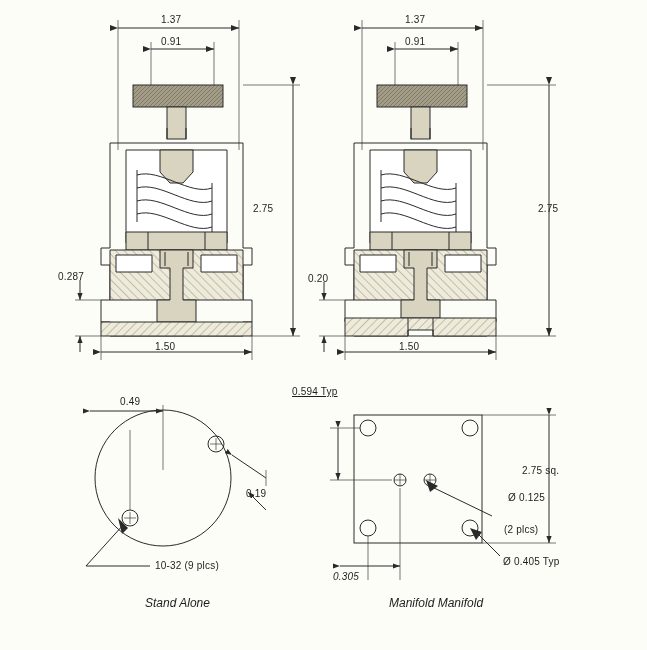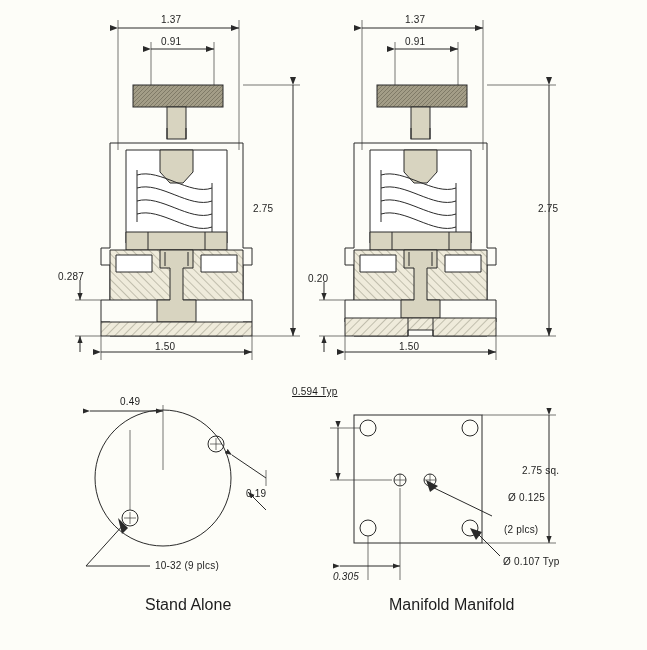--- a/index.html
+++ b/index.html
@@ -14,21 +14,22 @@
   #sheet{position:absolute;left:0;top:0;width:647px;height:650px;}
   .lbl{
     position:absolute;
     font-size:10px;
     color:#1d1d1d;
     white-space:nowrap;
     letter-spacing:0.2px;
   }
   .cap{
     position:absolute;
-    font-size:16px;
+    font-size:12px;
+    font-style:italic;
     color:#1d1d1d;
     white-space:nowrap;
     text-align:center;
   }
   svg{display:block;}
   .ln{stroke:#2a2a2a;stroke-width:1;fill:none;}
   .thin{stroke:#3a3a3a;stroke-width:0.7;fill:none;}
   .ext{stroke:#3a3a3a;stroke-width:0.7;fill:none;}
   .metal{fill:#d8d4c0;}
   .white{fill:#ffffff;}
@@ -237,16 +238,16 @@
 
 <div class="lbl" style="left:88px;top:396px;padding-left:32px;">0.49</div>
 <div class="lbl" style="left:246px;top:488px;">0.19</div>
 <div class="lbl" style="left:155px;top:560px;">10-32 (9 plcs)</div>
 
 <div class="lbl" style="left:292px;top:386px;text-decoration:underline;">0.594 Typ</div>
 <div class="lbl" style="left:522px;top:465px;">2.75 sq.</div>
 <div class="lbl" style="left:496px;top:492px;margin-left:12px;">Ø 0.125</div>
 <div class="lbl" style="left:496px;top:524px;margin-left:8px;">(2 plcs)</div>
 <div class="lbl" style="left:333px;top:571px;font-style:italic;">0.305</div>
-<div class="lbl" style="left:503px;top:556px;">Ø 0.107 Typ</div>
+<div class="lbl" style="left:503px;top:556px;">Ø 0.405 Typ</div>
 
 <div class="cap" style="left:145px;top:596px;">Stand Alone</div>
 <div class="cap" style="left:389px;top:596px;">Manifold Manifold</div>
 
 </body></html>

